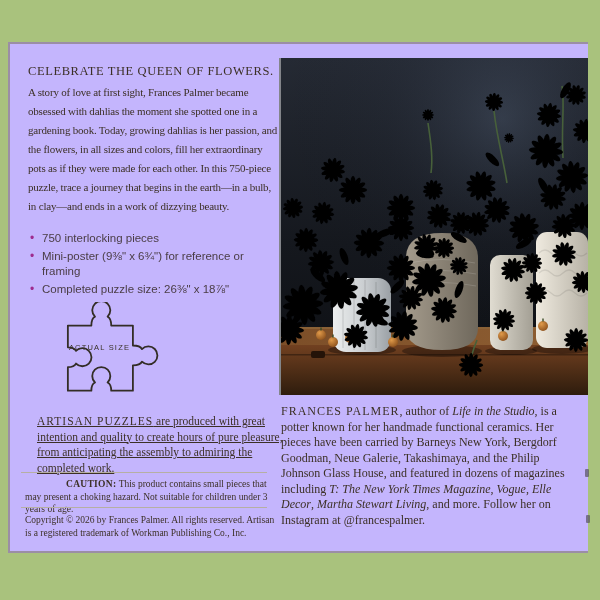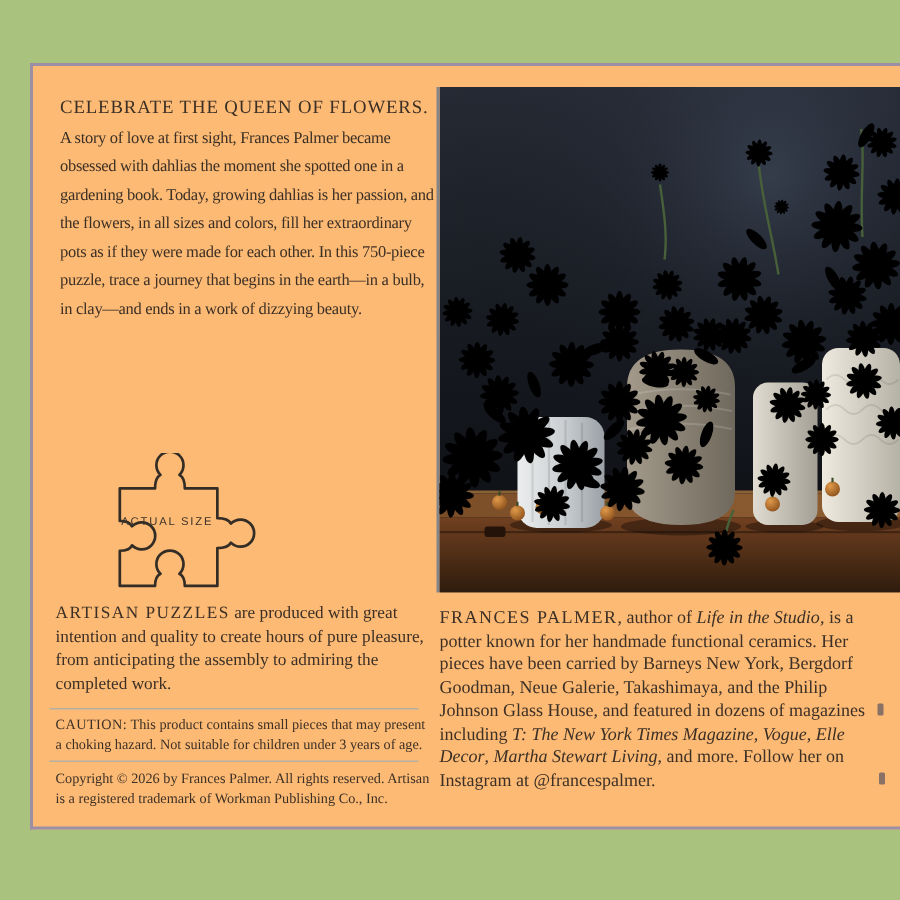--- a/index.html
+++ b/index.html
@@ -1,45 +1,45 @@
 <!DOCTYPE html>
 <html><head>
 <meta charset="utf-8">
 <style>
   html,body{margin:0;padding:0;background:#a9c27d;}
   .box{position:relative;width:600px;height:600px;background:#a9c27d;font-family:"Liberation Serif",serif;overflow:hidden;}
-  .panel{position:absolute;left:20px;top:42px;width:580px;height:511px;background:#fdba74;
+  .panel{position:absolute;left:8px;top:42px;width:580px;height:511px;background:#c4b5fd;
          border-top:2px solid #9b8ea5;border-left:2px solid #9b8ea5;border-bottom:2px solid #9b8ea5;box-sizing:border-box;}
 
   
   .intro{position:absolute;left:18px;top:20px;width:252px;color:#3c3026;}
   .headline{font-size:12.5px;font-weight:normal;letter-spacing:.6px;margin:0 0 4px 0;}
   .intro p{margin:0;font-size:11px;line-height:19px;letter-spacing:-.2px;}
 
   .bullets{position:absolute;left:18px;top:187px;width:234px;margin:0;padding:0 0 0 14px;list-style:none;
            font-family:"Liberation Sans",sans-serif;font-size:11.5px;line-height:15px;color:#4a3d45;}
   .bullets li{position:relative;margin-bottom:3px;}
   .bullets li::before{content:"\2022";position:absolute;left:-12px;color:#9e2b8e;font-size:12px;}
 
   .piece{position:absolute;left:38px;top:258px;width:112px;height:96px;}
   .piece svg{position:absolute;left:0;top:0;}
   .piece-label{position:absolute;left:0;top:41px;width:92%;text-align:center;font-family:"Liberation Sans",sans-serif;
                font-size:7.5px;letter-spacing:1.2px;color:#3a3228;}
 
-  .artisan{position:absolute;left:15px;top:358px;width:258px;margin:0;font-size:11.5px;line-height:15.5px;color:#3c3026;}
+  .artisan{position:absolute;left:15px;top:358px;width:258px;margin:12px;font-size:11.5px;line-height:15.5px;color:#3c3026;text-decoration:underline;}
   .rule{position:absolute;left:11px;width:246px;height:1px;background:#b6afa3;}
   .rule1{top:428px;}
   .rule2{top:463px;}
   .legal{position:absolute;left:15px;width:252px;margin:0;font-size:9.5px;line-height:12.5px;color:#3c3026;}
   .caution{top:434px;}
   .copyright{top:470px;}
 
   .r-italic{font-style:italic;text-align:center;}
   .r-caps{letter-spacing:1px;}
-  .r-bold{font-weight:normal;letter-spacing:.3px;}
+  .r-bold{font-weight:bold;letter-spacing:.3px;margin-left:41px;}
 
   
   .photo{position:absolute;left:269px;top:14px;width:307px;height:337px;border-left:2px solid #83858a;}
   .photo svg{display:block;}
 
   
   .bio{position:absolute;left:271px;top:360px;width:286px;margin:0;font-size:12px;line-height:15.5px;color:#3c3026;}
 
   
   .mark{position:absolute;width:4px;height:8px;background:#575360;border-radius:1px;opacity:.7;}
@@ -50,20 +50,25 @@
 <body>
 
 <div class="box">
   <div class="panel">
 
     <div class="intro">
       <h1 class="headline">CELEBRATE THE QUEEN OF FLOWERS.</h1>
       <p>A story of love at first sight, Frances Palmer became obsessed with dahlias the moment she spotted one in a gardening book. Today, growing dahlias is her passion, and the flowers, in all sizes and colors, fill her extraordinary pots as if they were made for each other. In this 750-piece puzzle, trace a journey that begins in the earth—in a bulb, in clay—and ends in a work of dizzying beauty.</p>
     </div>
 
+    <ul class="bullets">
+        <li>750 interlocking pieces</li>
+        <li>Mini-poster (9⅜" x 6¾") for reference or framing</li>
+        <li>Completed puzzle size: 26⅜" x 18⅞"</li>
+      </ul>
 
     <div class="piece">
       <svg width="112" height="96" viewBox="0 0 124 106">
         <path d="M22,26 L48,26 C48,20 50,17 52,16 A10,10 0 1 1 66,16 C68,17 70,20 70,26 L94,26
                  L94,48 C100,48 103,50 104,52 A10,10 0 1 1 104,66 C103,68 100,70 94,70 L94,98
                  L70,98 C70,92 68,90 66,89 A10,10 0 1 0 52,89 C50,90 48,92 48,98 L22,98
                  L22,72 C28,72 30,70 31,68 A10,10 0 1 0 31,54 C30,52 28,50 22,50 Z" fill="none" stroke="#332d26" stroke-width="2" stroke-linejoin="round"></path>
       </svg>
       <span class="piece-label">ACTUAL SIZE</span>
     </div>

